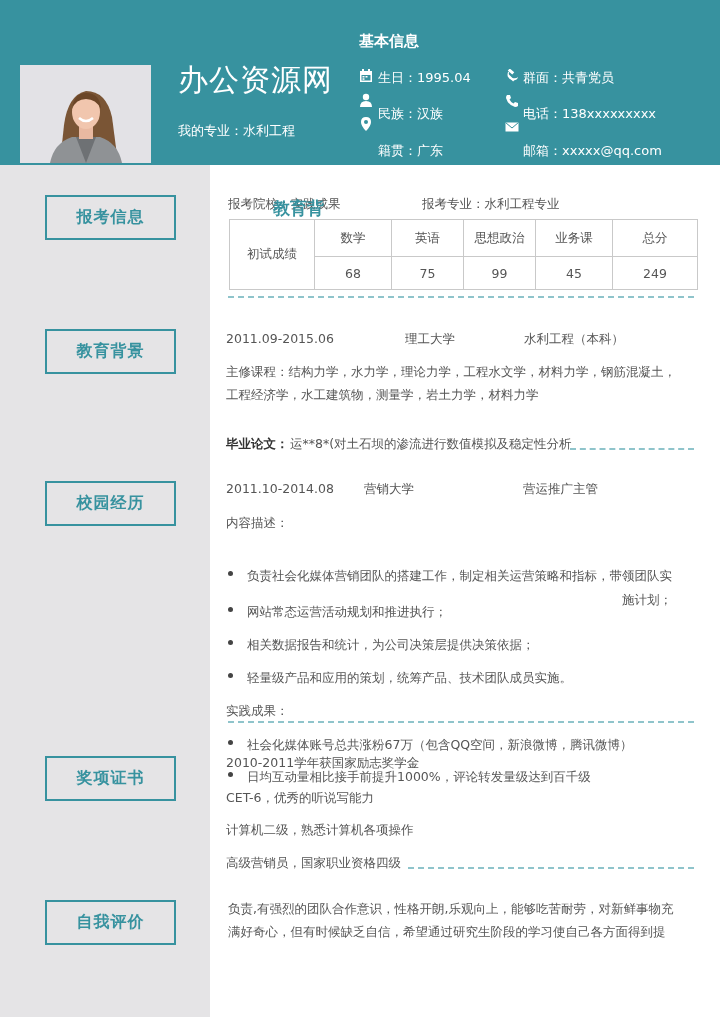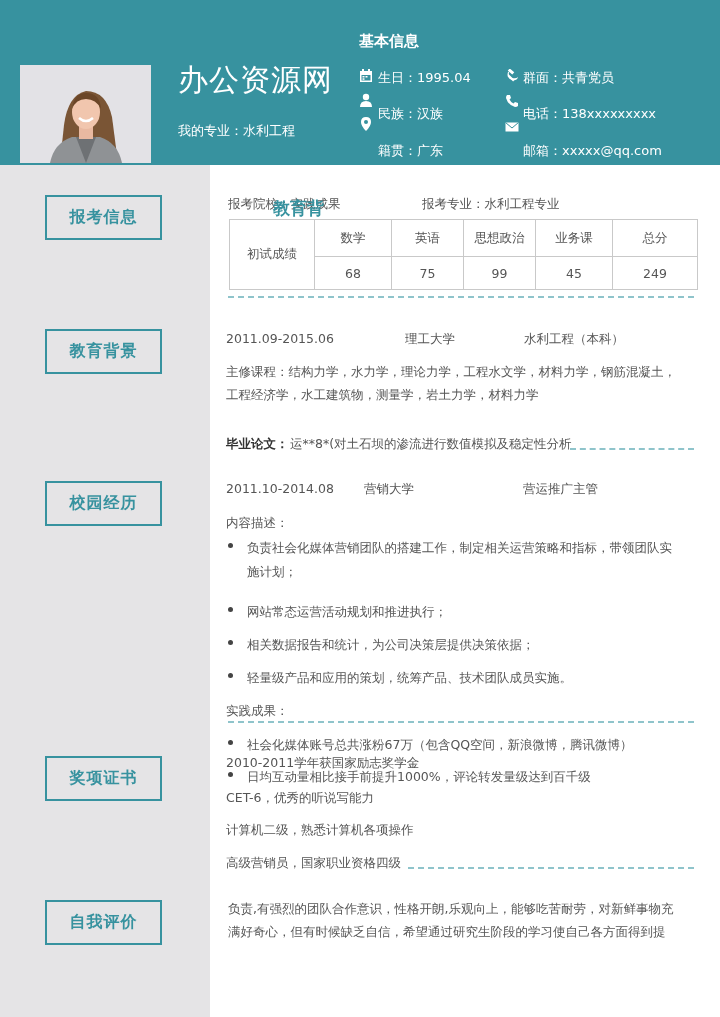--- a/index.html
+++ b/index.html
@@ -11,21 +11,21 @@
   .photo svg { width: 100%; height: 100%; display: block; }
   .name { position: absolute; left: 178px; top: 60px; font-size: 30px; color: #ffffff; letter-spacing: 1px; font-weight: normal; }
   .major { position: absolute; left: 178px; top: 122px; font-size: 13px; color: #ffffff; }
 
   .basic-title { position: absolute; left: 359px; top: 32px; font-size: 15px; font-weight: bold; color: #ffffff; }
   .info { position: absolute; font-size: 13px; color: #ffffff; white-space: nowrap; }
   .ic { position: absolute; width: 14px; height: 14px; }
   .ic svg { width: 14px; height: 14px; display: block; }
 
   .sidebar { position: absolute; left: 0; top: 165px; width: 210px; height: 852px; background: #e5e4e6; }
-  .sec-label { position: absolute; left: 45px; width: 117px; height: 45px; border: 2px solid #37929f; color: #37929f; font-size: 16px; font-weight: bold; display: flex; align-items: center; justify-content: center; letter-spacing: 1px; }
+  .sec-label { position: absolute; left: 45px; width: 131px; height: 45px; border: 2px solid #37929f; color: #37929f; font-size: 16px; font-weight: bold; display: flex; align-items: center; justify-content: center; letter-spacing: 1px; }
 
   .main { position: absolute; left: 210px; top: 165px; width: 510px; height: 852px; background: #fff; }
   .t { position: absolute; font-size: 12.5px; color: #555; white-space: nowrap; }
   .dash { position: absolute; left: 228px; width: 466px; height: 0; border-top: 2px dashed #8fc4cb; }
   .overlay-title { position: absolute; left: 273px; top: 197px; font-size: 17px; font-weight: bold; color: #37929f; }
 
   table.scores { position: absolute; left: 229px; top: 219px; width: 469px; height: 71px; border-collapse: collapse; font-size: 12.5px; color: #555; }
   table.scores td { border: 1px solid #c9c9c9; text-align: center; }
 
   .bullet { position: absolute; left: 228px; font-size: 12.5px; color: #555; }
@@ -147,21 +147,21 @@
 <div class="t" style="left:226px; top:387px;">工程经济学，水工建筑物，测量学，岩土力学，材料力学</div>
 <div class="t" style="left:226px; top:436px; font-weight:bold; color:#333;">毕业论文：</div>
 <div class="t" style="left:290px; top:436px;">运**8*(对土石坝的渗流进行数值模拟及稳定性分析</div>
 <div class="dash" style="top:448px; left:570px; width:124px;"></div>
 
 <div class="t" style="left:226px; top:481px;">2011.10-2014.08</div>
 <div class="t" style="left:364px; top:481px;">营销大学</div>
 <div class="t" style="left:523px; top:481px;">营运推广主管</div>
 <div class="t" style="left:226px; top:515px;">内容描述：</div>
 
-<div class="bullet" style="top:536px;">
+<div class="bullet" style="top:564px;text-align:right;">
   <span>负责社会化媒体营销团队的搭建工作，制定相关运营策略和指标，带领团队实</span>
   <span>施计划；</span>
 </div>
 <div class="bullet" style="top:600px;">
   <span>网站常态运营活动规划和推进执行；</span>
 </div>
 <div class="bullet" style="top:633px;">
   <span>相关数据报告和统计，为公司决策层提供决策依据；</span>
 </div>
 <div class="bullet" style="top:666px;">

